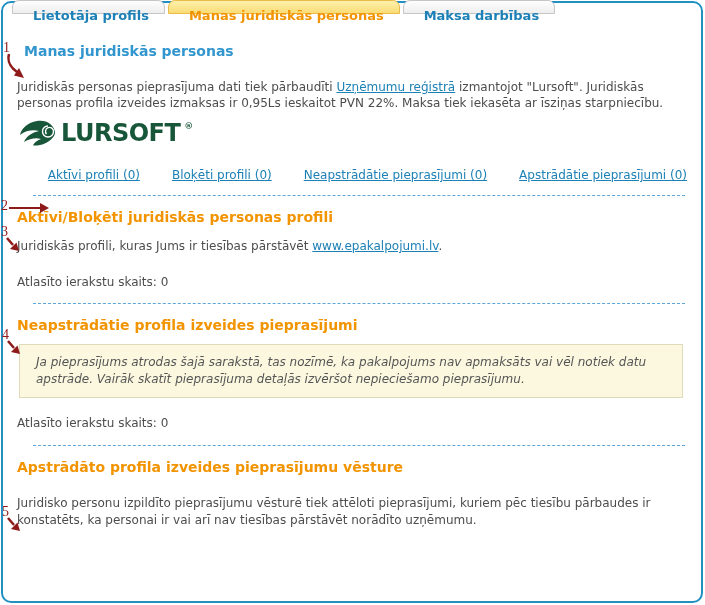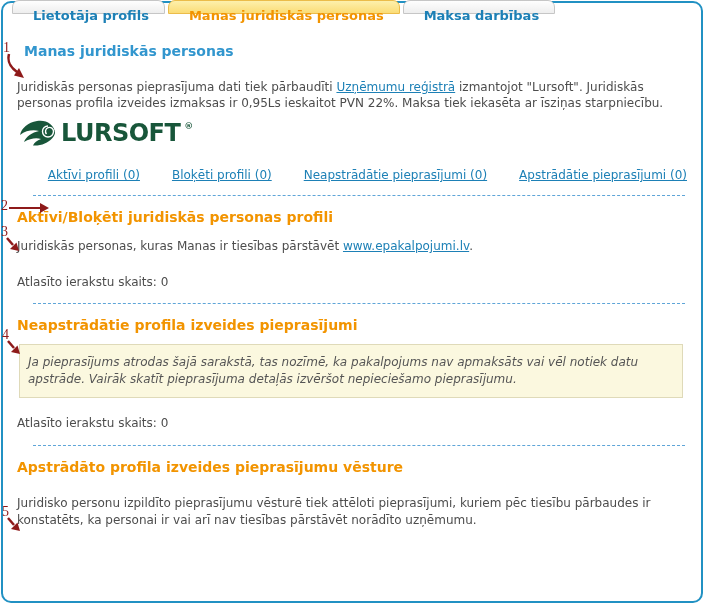--- a/index.html
+++ b/index.html
@@ -35,21 +35,21 @@
   a.link{color:#1D80B6;text-decoration:underline;cursor:pointer;}
   .logo{margin:8px 0 0 2px;display:flex;align-items:flex-start;gap:4px;height:30px;}
   .logo-text{font-size:24px;font-weight:bold;color:#18563A;line-height:28px;letter-spacing:-0.5px;}
   .reg{font-size:9px;color:#18563A;position:relative;top:2px;font-weight:bold;}
   .filter-links{margin:19px 0 0 34px;display:flex;gap:32px;font-size:12px;white-space:nowrap;justify-content:flex-end;}
   .sep{border-top:1px dashed #5EA5D8;margin:13px 2px 0 16px;height:0;}
   h2.section-heading{margin:13px 0 0 0;font-size:14px;color:#F29400;font-weight:bold;}
   .count{margin:20px 0 0 0;font-size:12px;color:#4D4D4D;}
   .note{
     margin:11px 4px 0 2px;background:#FBF8DF;border:1px solid #DFDAB9;
-    padding:9px 8px;font-size:12px;font-style:italic;color:#555;line-height:1.45;
+    padding:9px 16px;font-size:12px;font-style:italic;color:#555;line-height:1.45;
     max-width:646px;
   }
   .m-sep2{margin-top:14px;}
   .m-h2b{margin-top:12px;}
   .m-pb{margin-top:11px;}
   .m-count2{margin-top:18px;}
   .m-sep3{margin-top:15px;}
   .m-h2c{margin-top:10px;}
   .m-pc{margin-top:12px;}
   .ann{position:absolute;z-index:5;color:#8E1A1A;font-family:"Liberation Serif","DejaVu Serif",serif;font-size:14px;}
@@ -87,21 +87,21 @@
     <a class="link">Aktīvi profili (0)</a>
     <a class="link">Bloķēti profili (0)</a>
     <a class="link">Neapstrādātie pieprasījumi (0)</a>
     <a class="link">Apstrādātie pieprasījumi (0)</a>
   </div>
 
   <div class="sep"></div>
 
   <h2 class="section-heading">Aktīvi/Bloķēti juridiskās personas profili</h2>
 
-  <p class="body" style="margin-top:13px;"><span>Juridiskās personas, kuras Manas ir tiesības pārstāvēt </span><a class="link">www.epakalpojumi.lv</a><span>.</span></p>
+  <p class="body" style="margin-top:13px;"><span>Juridiskās profili, kuras Jums ir tiesības pārstāvēt </span><a class="link">www.epakalpojumi.lv</a><span>.</span></p>
 
   <p class="count">Atlasīto ierakstu skaits: 0</p>
 
   <div class="sep m-sep2"></div>
 
   <h2 class="section-heading m-h2b">Neapstrādātie profila izveides pieprasījumi</h2>
 
   <div class="note">Ja pieprasījums atrodas šajā sarakstā, tas nozīmē, ka pakalpojums nav apmaksāts vai vēl notiek datu apstrāde. Vairāk skatīt pieprasījuma detaļās izvēršot nepieciešamo pieprasījumu.</div>
 
 

